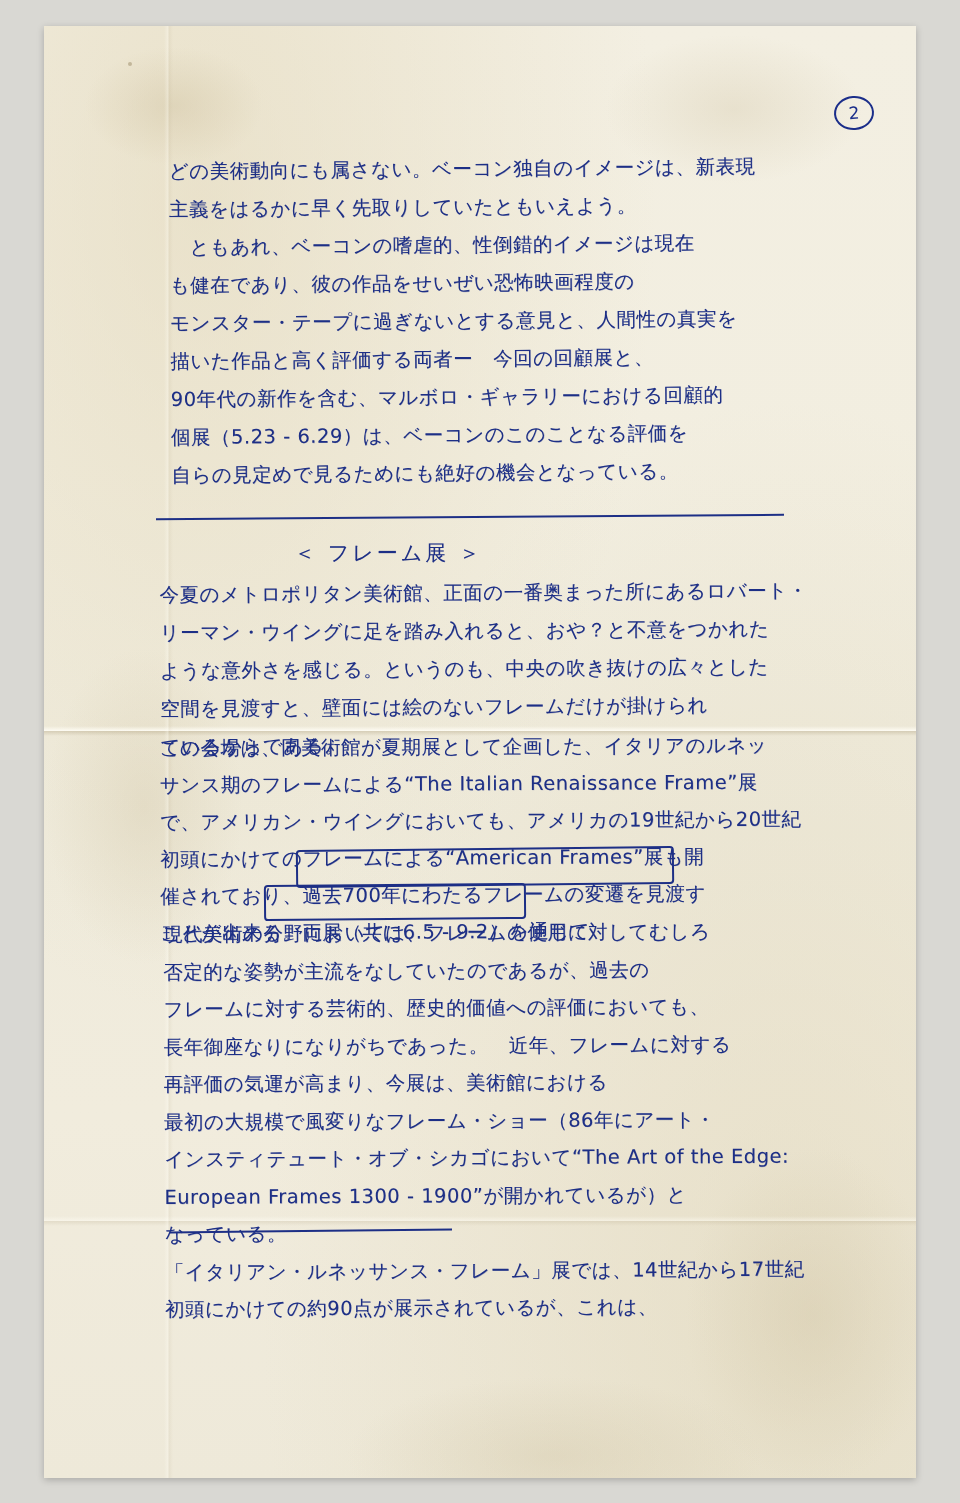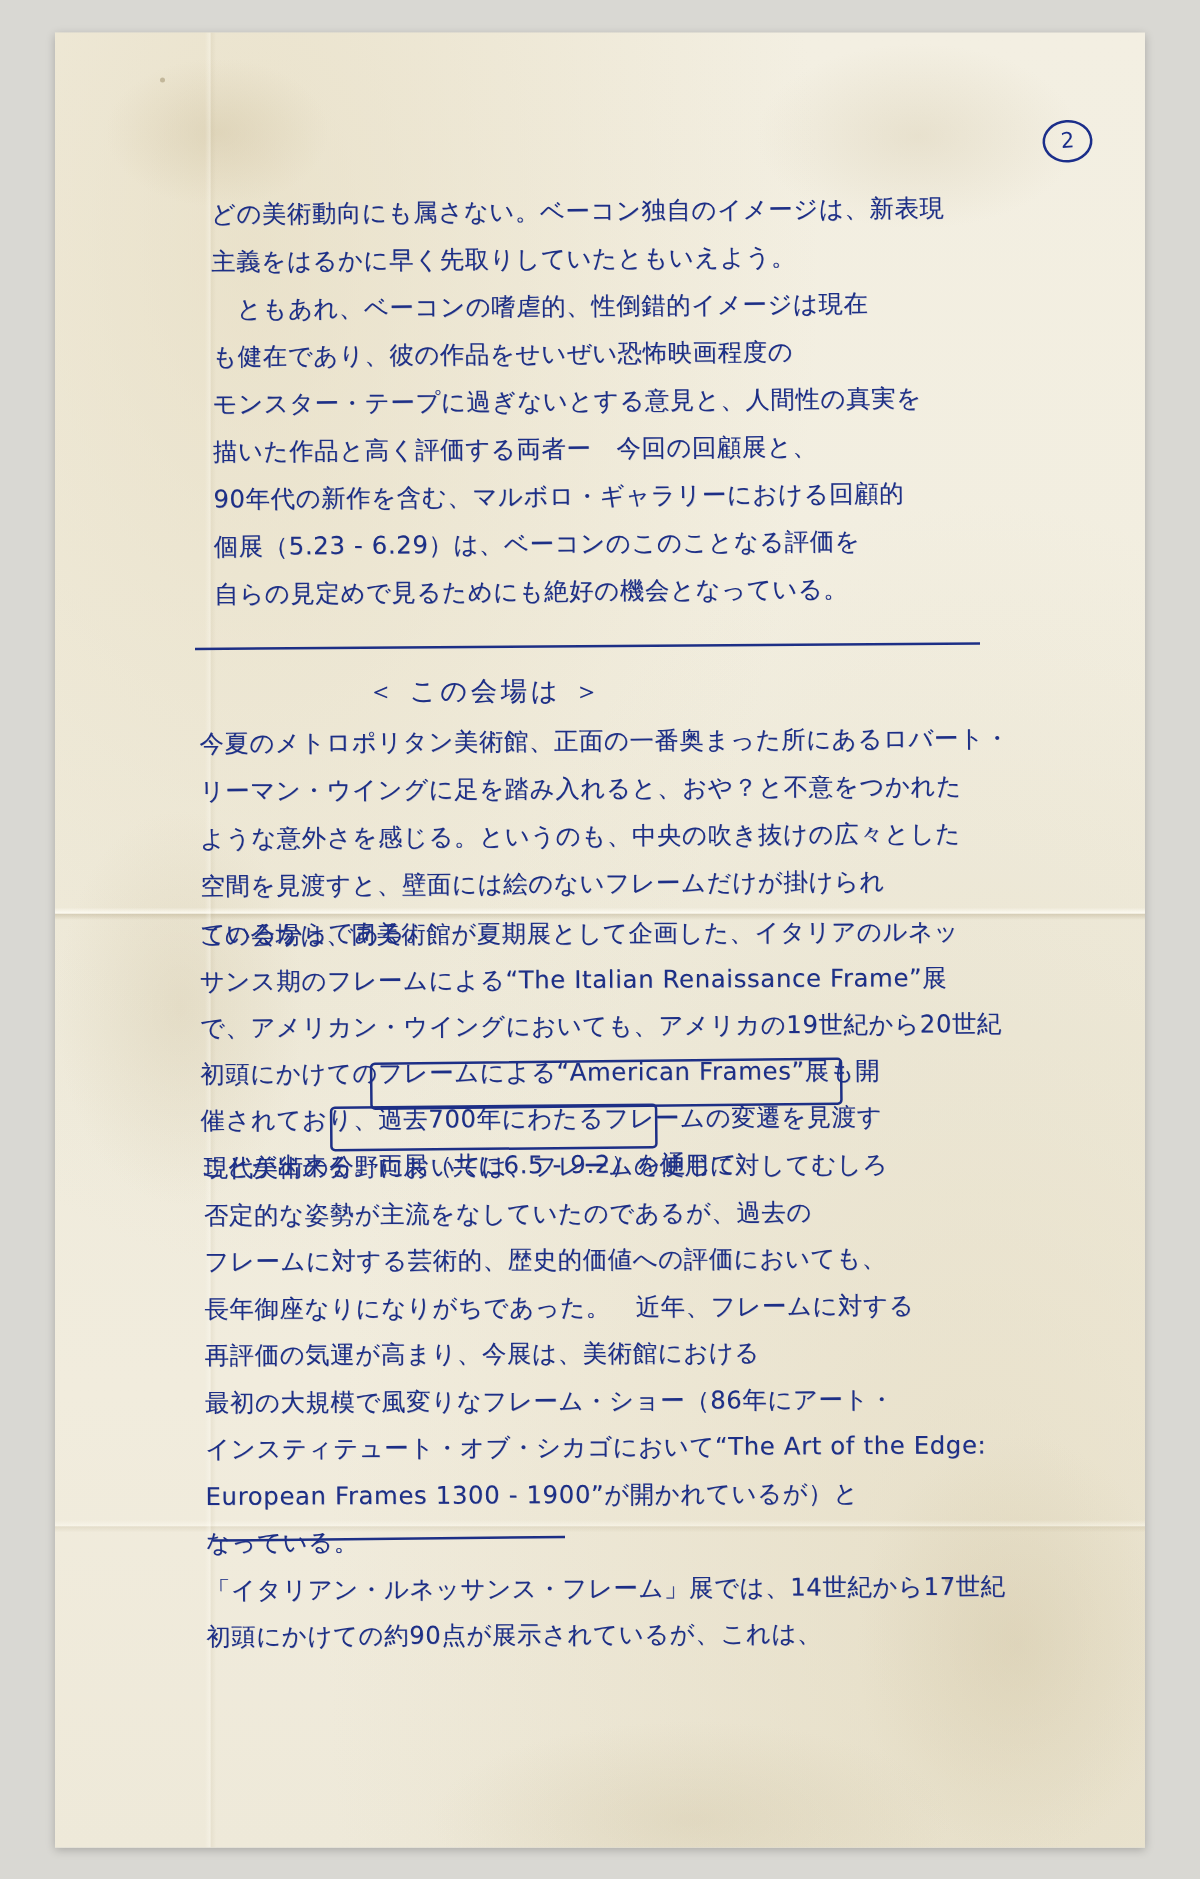--- a/index.html
+++ b/index.html
@@ -197,21 +197,21 @@
 　ともあれ、ベーコンの嗜虐的、性倒錯的イメージは現在
 も健在であり、彼の作品をせいぜい恐怖映画程度の
 モンスター・テープに過ぎないとする意見と、人間性の真実を
 描いた作品と高く評価する両者ー　今回の回顧展と、
 90年代の新作を含む、マルボロ・ギャラリーにおける回顧的
 個展（5.23 - 6.29）は、ベーコンのこのことなる評価を
 自らの見定めで見るためにも絶好の機会となっている。</div>
 
     <div id="divider"></div>
 
-    <div class="hand" id="section-heading">＜ この会場は ＞</div>
+    <div class="hand" id="section-heading">＜ フレーム展 ＞</div>
 
     <div class="hand" id="block-mid">今夏のメトロポリタン美術館、正面の一番奥まった所にあるロバート・
 リーマン・ウイングに足を踏み入れると、おや？と不意をつかれた
 ような意外さを感じる。というのも、中央の吹き抜けの広々とした
 空間を見渡すと、壁面には絵のないフレームだけが掛けられ
 ているからである。</div>
 
     <div class="hand" id="block-second">この会場は、同美術館が夏期展として企画した、イタリアのルネッ
 サンス期のフレームによる“The Italian Renaissance Frame”展
 で、アメリカン・ウイングにおいても、アメリカの19世紀から20世紀

